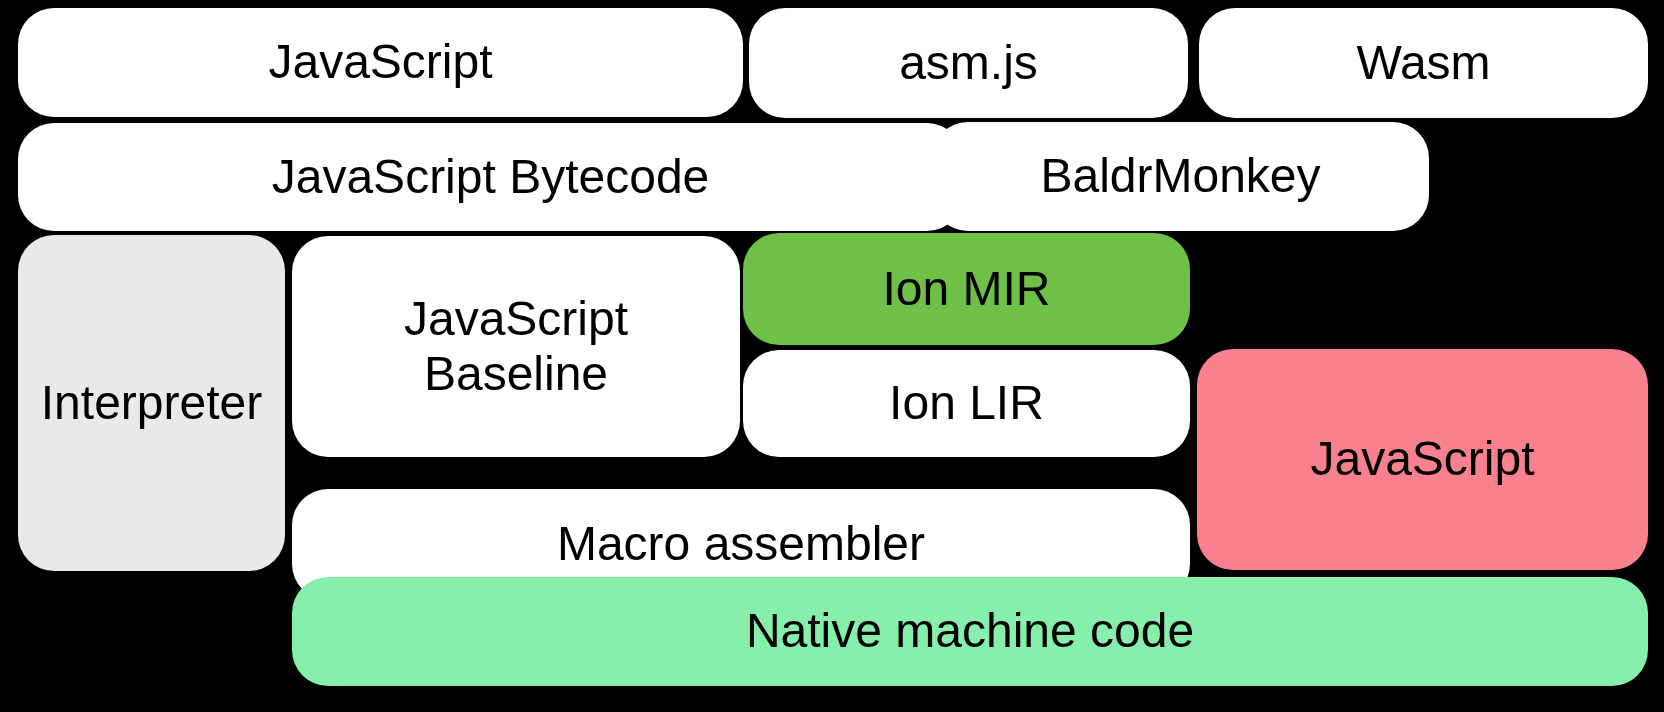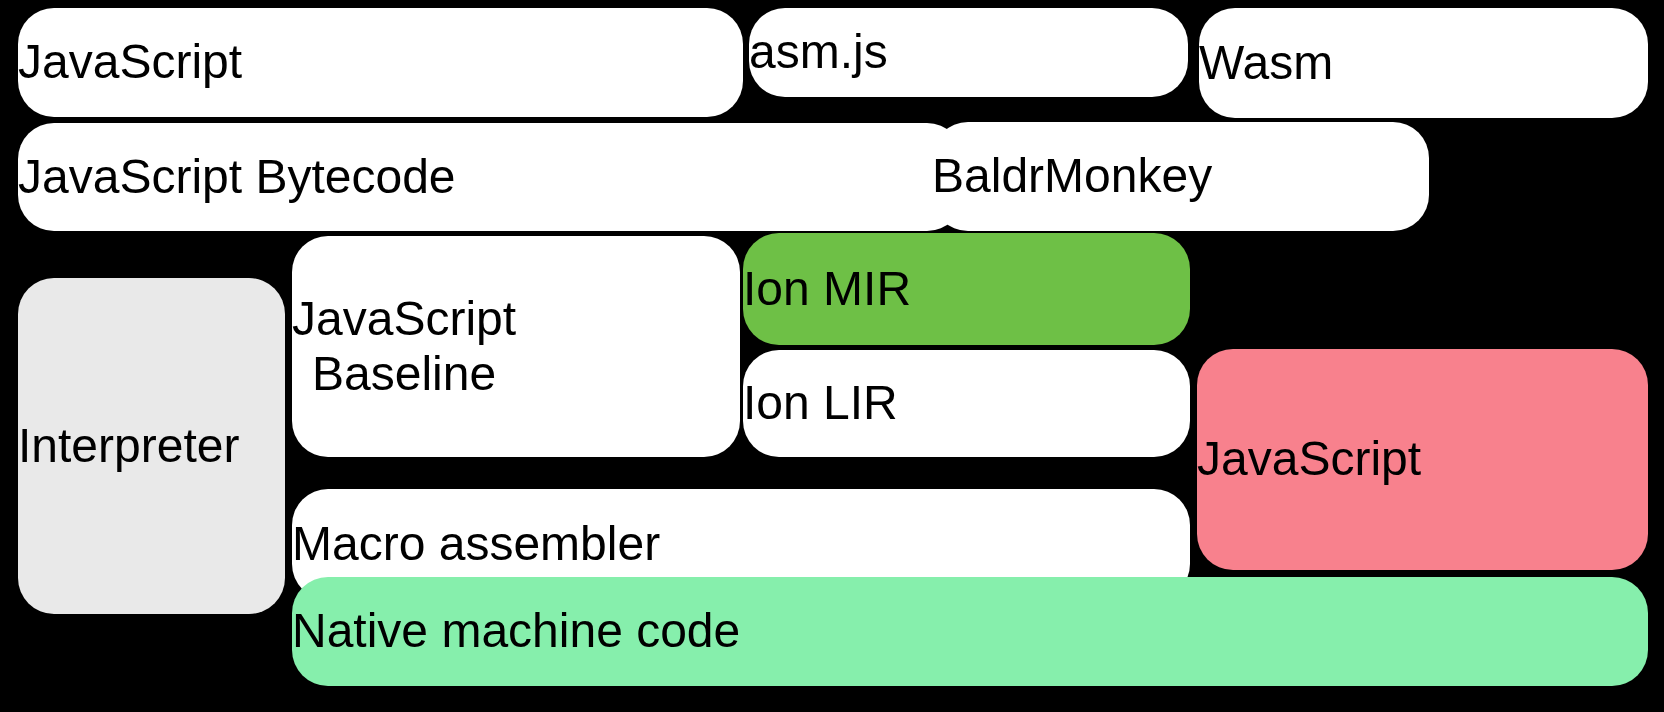--- a/index.html
+++ b/index.html
@@ -11,40 +11,40 @@
     position: relative;
     width: 1664px;
     height: 712px;
     overflow: hidden;
     font-family: "Liberation Sans", sans-serif;
   }
   .node {
     position: absolute;
     display: flex;
     align-items: center;
-    justify-content: flex-start;
+    justify-content: center;
     text-align: center;
     border-radius: 36px;
     font-size: 48px;
     line-height: 1.13;
     color: #000000;
     white-space: pre-line;
     box-sizing: border-box;
   }
 </style>
 </head>
 <body>
 
 <div id="canvas" style="background: rgb(0, 0, 0);">
     <div class="node" style="left: 18px; top: 8px; width: 725px; height: 109px; background: rgb(255, 255, 255); color: rgb(0, 0, 0);"><span>JavaScript</span></div>
-    <div class="node" style="left: 749px; top: 8px; width: 439px; height: 89px; background: rgb(255, 255, 255); color: rgb(0, 0, 0);"><span>asm.js</span></div>
+    <div class="node" style="left: 749px; top: 8px; width: 439px; height: 110px; background: rgb(255, 255, 255); color: rgb(0, 0, 0);"><span>asm.js</span></div>
     <div class="node" style="left: 1199px; top: 8px; width: 449px; height: 110px; background: rgb(255, 255, 255); color: rgb(0, 0, 0);"><span>Wasm</span></div>
     <div class="node" style="left: 18px; top: 123px; width: 945px; height: 108px; background: rgb(255, 255, 255); color: rgb(0, 0, 0);"><span>JavaScript Bytecode</span></div>
     <div class="node" style="left: 932px; top: 122px; width: 497px; height: 109px; background: rgb(255, 255, 255); color: #000000;"><span>BaldrMonkey</span></div>
-    <div class="node" style="left: 18px; top: 235px; width: 267px; height: 336px; background: rgb(233, 233, 233); color: rgb(0, 0, 0); margin-top: 43px;"><span>Interpreter</span></div>
+    <div class="node" style="left: 18px; top: 235px; width: 267px; height: 336px; background: rgb(233, 233, 233); color: rgb(0, 0, 0);"><span>Interpreter</span></div>
     <div class="node" style="left: 292px; top: 236px; width: 448px; height: 221px; background: rgb(255, 255, 255); color: rgb(0, 0, 0);"><span>JavaScript
 Baseline</span></div>
     <div class="node" style="left: 743px; top: 233px; width: 447px; height: 112px; background: rgb(110, 192, 70); color: rgb(0, 0, 0);"><span>Ion MIR</span></div>
     <div class="node" style="left: 743px; top: 350px; width: 447px; height: 107px; background: #ffffff; color: rgb(0, 0, 0);"><span>Ion LIR</span></div>
     <div class="node" style="left: 1197px; top: 349px; width: 451px; height: 221px; background: rgb(248, 129, 141); color: rgb(0, 0, 0);"><span>JavaScript</span></div>
     <div class="node" style="left: 292px; top: 462px; width: 898px; height: 111px; background: rgb(255, 255, 255); color: rgb(0, 0, 0); margin-top: 27px;"><span>Macro assembler</span></div>
     <div class="node" style="left: 292px; top: 577px; width: 1356px; height: 109px; background: #86efac; color: rgb(0, 0, 0);"><span>Native machine code</span></div>
   </div>
 
 </body></html>

